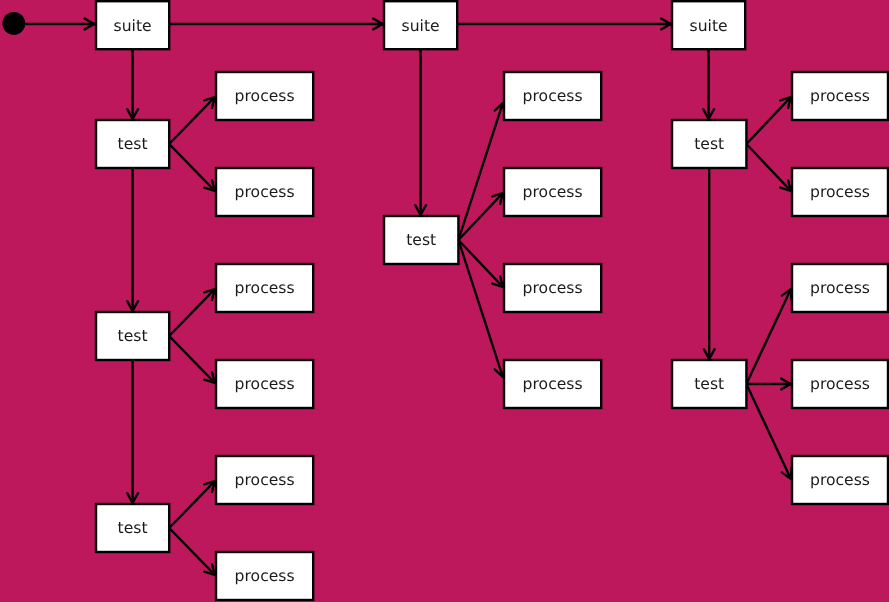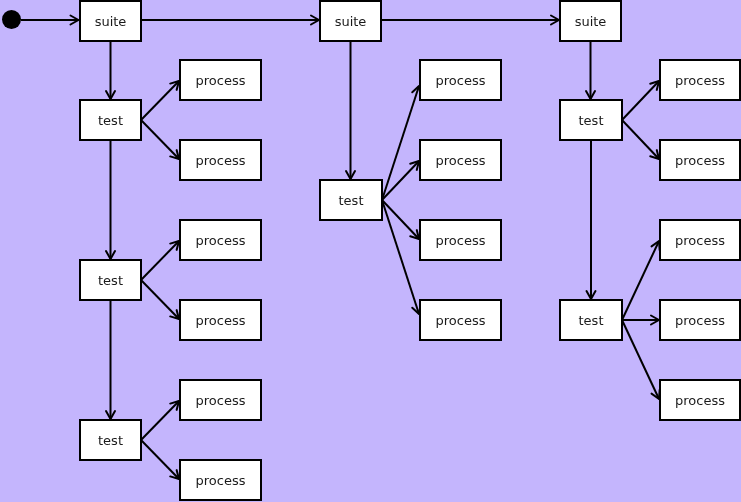--- a/index.html
+++ b/index.html
@@ -4,21 +4,21 @@
 <style>
   html, body {
     margin: 0;
     padding: 0;
     background: #ffffff;
   }
   .canvas-wrap {
     position: relative;
     width: 741px;
     height: 502px;
-    background: #c4b5fd;
+    background: #be185d;
     font-family: "DejaVu Sans", "Liberation Sans", sans-serif;
   }
   svg {
     display: block;
   }
   .node-rect {
     fill: #ffffff;
     stroke: #000000;
     stroke-width: 2;
   }

